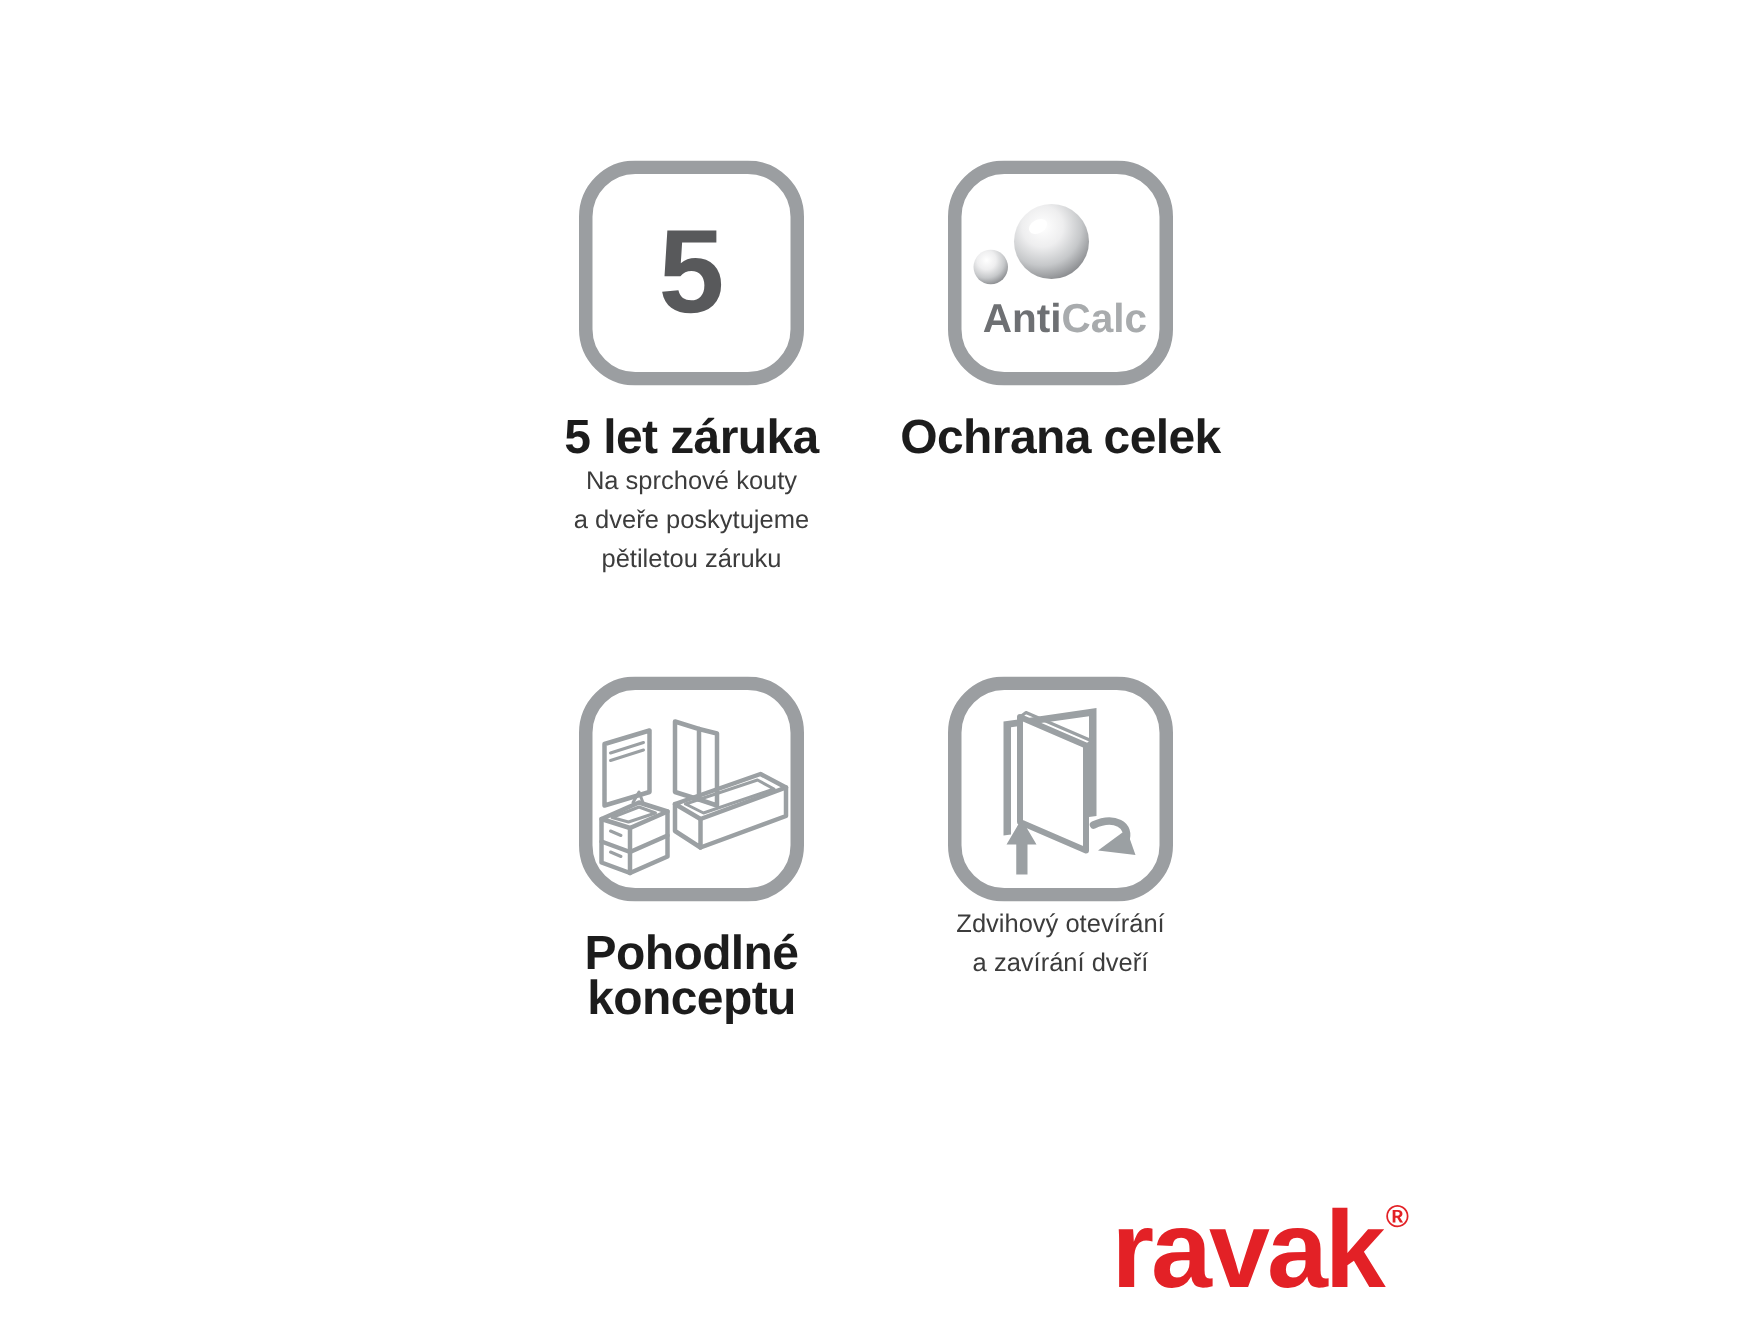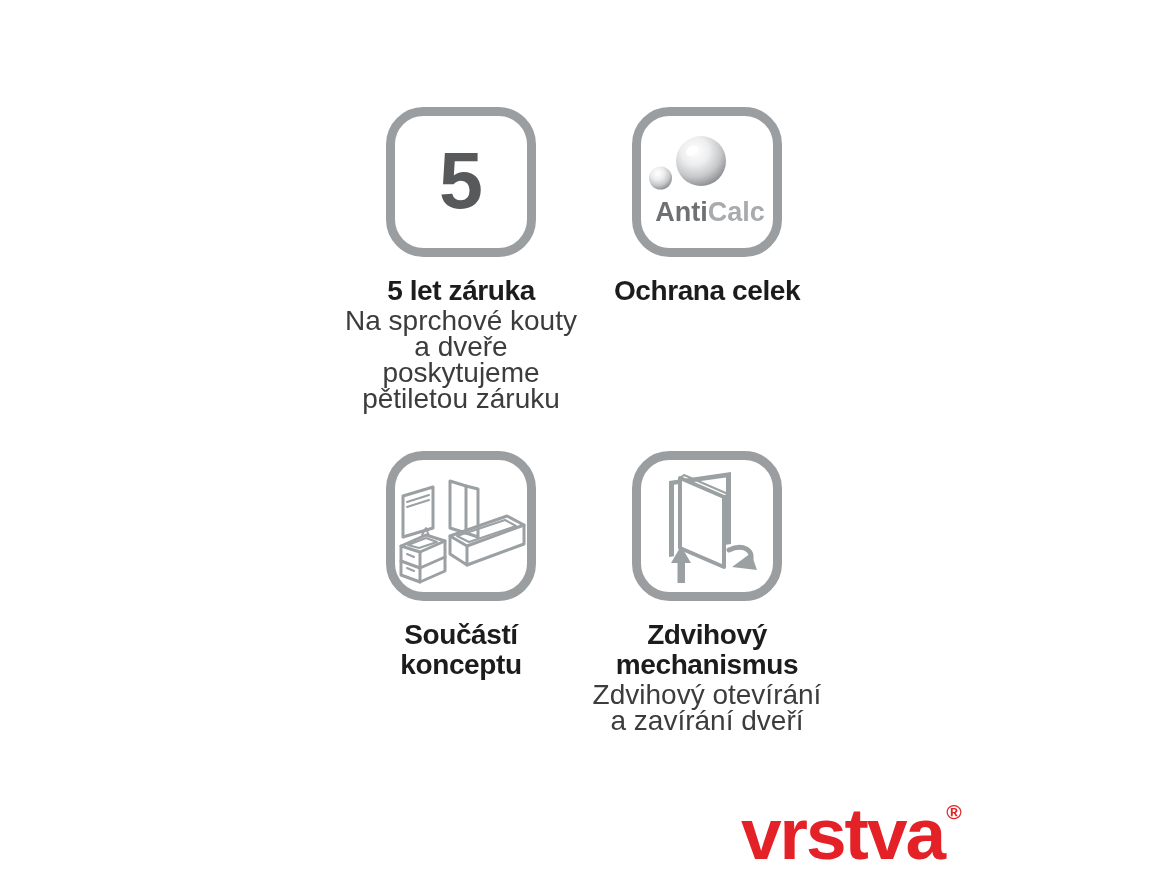--- a/index.html
+++ b/index.html
@@ -62,30 +62,30 @@
   }
   svg .digit {
     fill: var(--icon_digit, #58595b);
     font-weight: bold;
   }
   svg .anti { fill: var(--anticalc_anti, #6e7073); }
   svg .calc { fill: var(--anticalc_calc, #a8abad); }
 
   .title {
     margin-top: 19px;
-    font-size: 28px;
+    font-size: 32px;
     line-height: 30px;
     font-weight: 700;
     letter-spacing: -0.4px;
     color: var(--title_text, #1c1c1c);
     white-space: pre-line;
   }
   .desc {
     margin-top: 2px;
-    font-size: 28px;
+    font-size: 17px;
     line-height: 26px;
     font-weight: 400;
     color: var(--description_text, #3c3c3c);
     white-space: pre-line;
   }
 
   .brand {
     position: absolute;
     left: 741px;
     top: 797px;
@@ -167,43 +167,41 @@
 
           <path d="M64 77 L64 30 L80 35 L80 82 Z"></path>
           <path d="M80 35 L92 38 L92 86 L80 82"></path>
 
           <path d="M64 85 L121 65 L138 74 L81 95 Z"></path>
           <path class="thin" d="M71 85 L119 69 L130 75 L83 91 Z"></path>
           <path d="M64 85 L64 103 L81 114 L81 95"></path>
           <path d="M81 114 L138 93 L138 74"></path>
         </g>
       </svg>
-      <h3 class="title">Součástí
+      <h3 class="title">Pohodlné
 konceptu</h3>
     </section>
 
     <section class="tile">
       <svg class="icon" viewBox="0 0 150 150">
         <rect class="frame" x="4.5" y="4.5" width="141" height="141" rx="33"></rect>
 
         <path class="solid" d="M37 106 L37 30 L99 21 L99 93 L94 93.7 L94 26.5 L42 33.8 L42 105.3 Z"></path>
 
         <path class="leaf" d="M48 27 L92 46 L92 116 L48 97 Z"></path>
         <path class="line thin" d="M48 27 L52 24 L96 43 L92 46"></path>
 
         <path class="solid" d="M49 95 L59 112 L53 112 L53 132 L45.5 132 L45.5 112 L39 112 Z"></path>
 
         <path class="line arc" d="M97 99 C 110 93 123 98 118 111"></path>
         <path class="solid" d="M100 116 L119 102 L125 119 Z"></path>
       </svg>
-      <h3 class="title">Zdvihový
-mechanismus</h3>
       <p class="desc">Zdvihový otevírání
 a zavírání dveří</p>
     </section>
 
   </div>
 
   <div class="brand">
-    <span class="brand-text">vrstva</span><span class="brand-reg">®</span>
+    <span class="brand-text">ravak</span><span class="brand-reg">®</span>
   </div>
 
 </div>
 
 </body></html>

